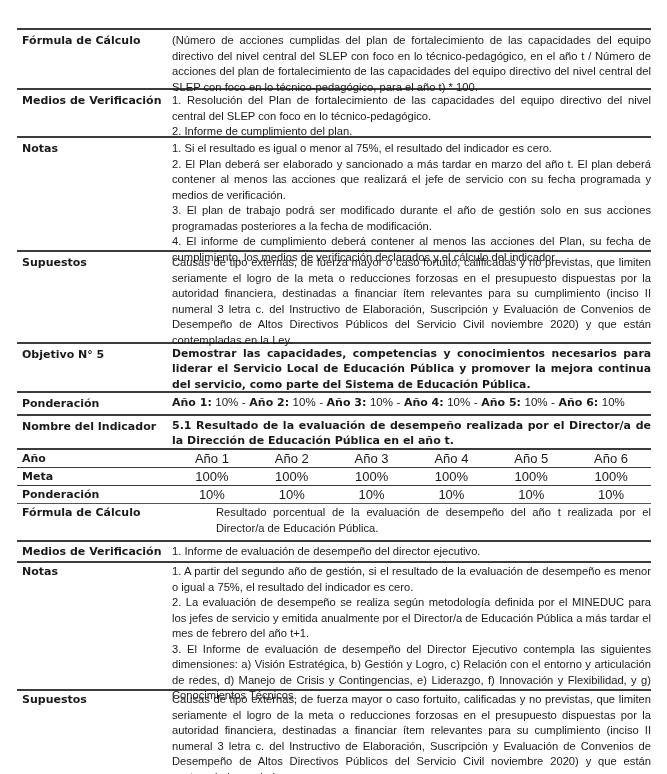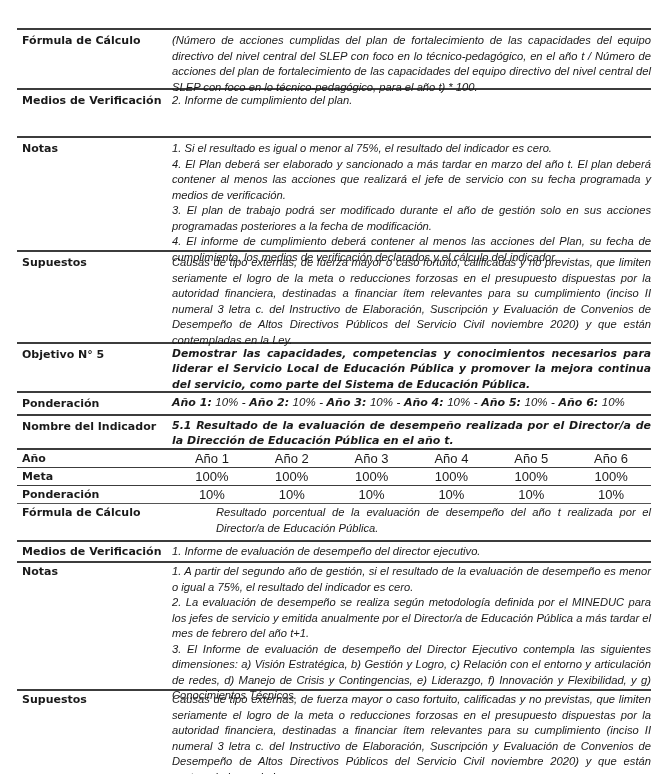--- a/index.html
+++ b/index.html
@@ -2,21 +2,21 @@
 <html><head>
 <meta charset="utf-8">
 <style>
   html, body { margin: 0; padding: 0; background: #ffffff; }
   body { width: 667px; height: 774px; position: relative; overflow: hidden;
          font-family: "DejaVu Sans", "Liberation Sans", sans-serif; color: #1a1a1a; }
   .doc { position: absolute; left: 17px; top: 28px; width: 634px; }
   .row { display: flex; border-top: 2px solid #3c3c3c; box-sizing: border-box; }
   .row.thin { border-top: 1.5px solid #555; }
   .label { width: 150px; flex: 0 0 150px; padding: 3px 0 0 5px; font-weight: bold; font-size: 11px; line-height: 15.5px; box-sizing: border-box; }
-  .value { flex: 1; padding: 3px 0 4px 5px; font-size: 10.6px; line-height: 15.6px; text-align: justify; box-sizing: border-box; font-style: italic; }
+  .value { flex: 1; padding: 3px 0 4px 5px; font-size: 10.6px; line-height: 15.6px; text-align: justify; box-sizing: border-box; }
   .value.narrow { font-family: "Liberation Sans", sans-serif; font-size: 11.2px; line-height: 15.5px; }
   .value p { margin: 0; }
   .bold { font-weight: bold; }
   .yr-table { width: 100%; border-collapse: collapse; }
   .yr-table td { font-size: 11px; line-height: 15px; padding: 1px 0 1px 0; }
   .yr-table td.lbl { width: 150px; padding-left: 5px; font-weight: bold; font-family: "DejaVu Sans", sans-serif; }
   .yr-table td.c { text-align: center; font-family: "Liberation Sans", sans-serif; font-size: 13px; }
   .yr-table tr { border-top: 1.5px solid #3c3c3c; }
   .yr-table tr.first { border-top: 2px solid #3c3c3c; }
   .bottom-rule { border-top: 2px solid #3c3c3c; }
@@ -29,29 +29,30 @@
 <div class="doc">
 
   <div class="row" style="height:60px;">
     <div class="label">Fórmula de Cálculo</div>
     <div class="value narrow">(Número de acciones cumplidas del plan de fortalecimiento de las capacidades del equipo directivo del nivel central del SLEP con foco en lo técnico-pedagógico, en el año t / Número de acciones del plan de fortalecimiento de las capacidades del equipo directivo del nivel central del SLEP con foco en lo técnico-pedagógico, para el año t) * 100.</div>
   </div>
 
   <div class="row" style="height:48px;">
     <div class="label">Medios de Verificación</div>
     <div class="value narrow">
+      <p>1. Resolución del Plan de fortalecimiento de las capacidades del equipo directivo del nivel central del SLEP con foco en lo técnico-pedagógico.</p>
       <p>2. Informe de cumplimiento del plan.</p>
     </div>
   </div>
 
   <div class="row" style="height:114px;">
     <div class="label">Notas</div>
     <div class="value narrow">
       <p>1. Si el resultado es igual o menor al 75%, el resultado del indicador es cero.</p>
-      <p>4. El Plan deberá ser elaborado y sancionado a más tardar en marzo del año t. El plan deberá contener al menos las acciones que realizará el jefe de servicio con su fecha programada y medios de verificación.</p>
+      <p>2. El Plan deberá ser elaborado y sancionado a más tardar en marzo del año t. El plan deberá contener al menos las acciones que realizará el jefe de servicio con su fecha programada y medios de verificación.</p>
       <p>3. El plan de trabajo podrá ser modificado durante el año de gestión solo en sus acciones programadas posteriores a la fecha de modificación.</p>
       <p>4. El informe de cumplimiento deberá contener al menos las acciones del Plan, su fecha de cumplimiento, los medios de verificación declarados y el cálculo del indicador.</p>
     </div>
   </div>
 
   <div class="row" style="height:92px;">
     <div class="label">Supuestos</div>
     <div class="value narrow">Causas de tipo externas, de fuerza mayor o caso fortuito, calificadas y no previstas, que limiten seriamente el logro de la meta o reducciones forzosas en el presupuesto dispuestas por la autoridad financiera, destinadas a financiar ítem relevantes para su cumplimiento (inciso II numeral 3 letra c. del Instructivo de Elaboración, Suscripción y Evaluación de Convenios de Desempeño de Altos Directivos Públicos del Servicio Civil noviembre 2020) y que están contempladas en la Ley.</div>
   </div>
 

